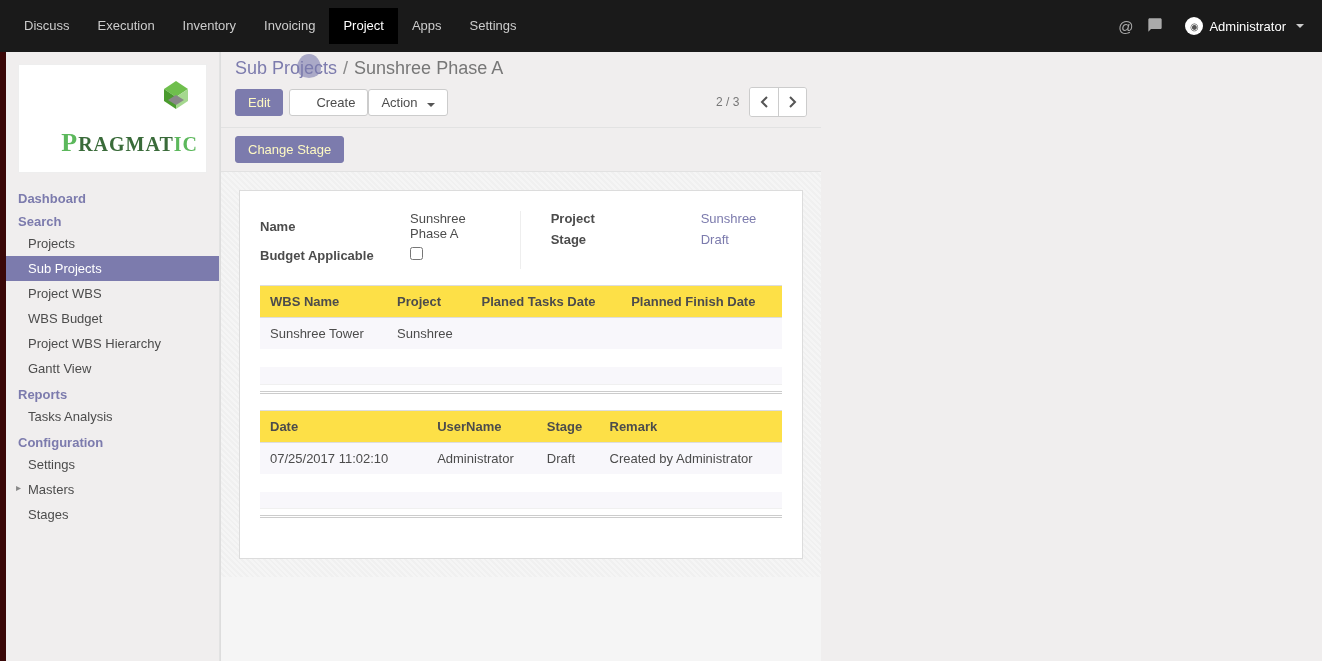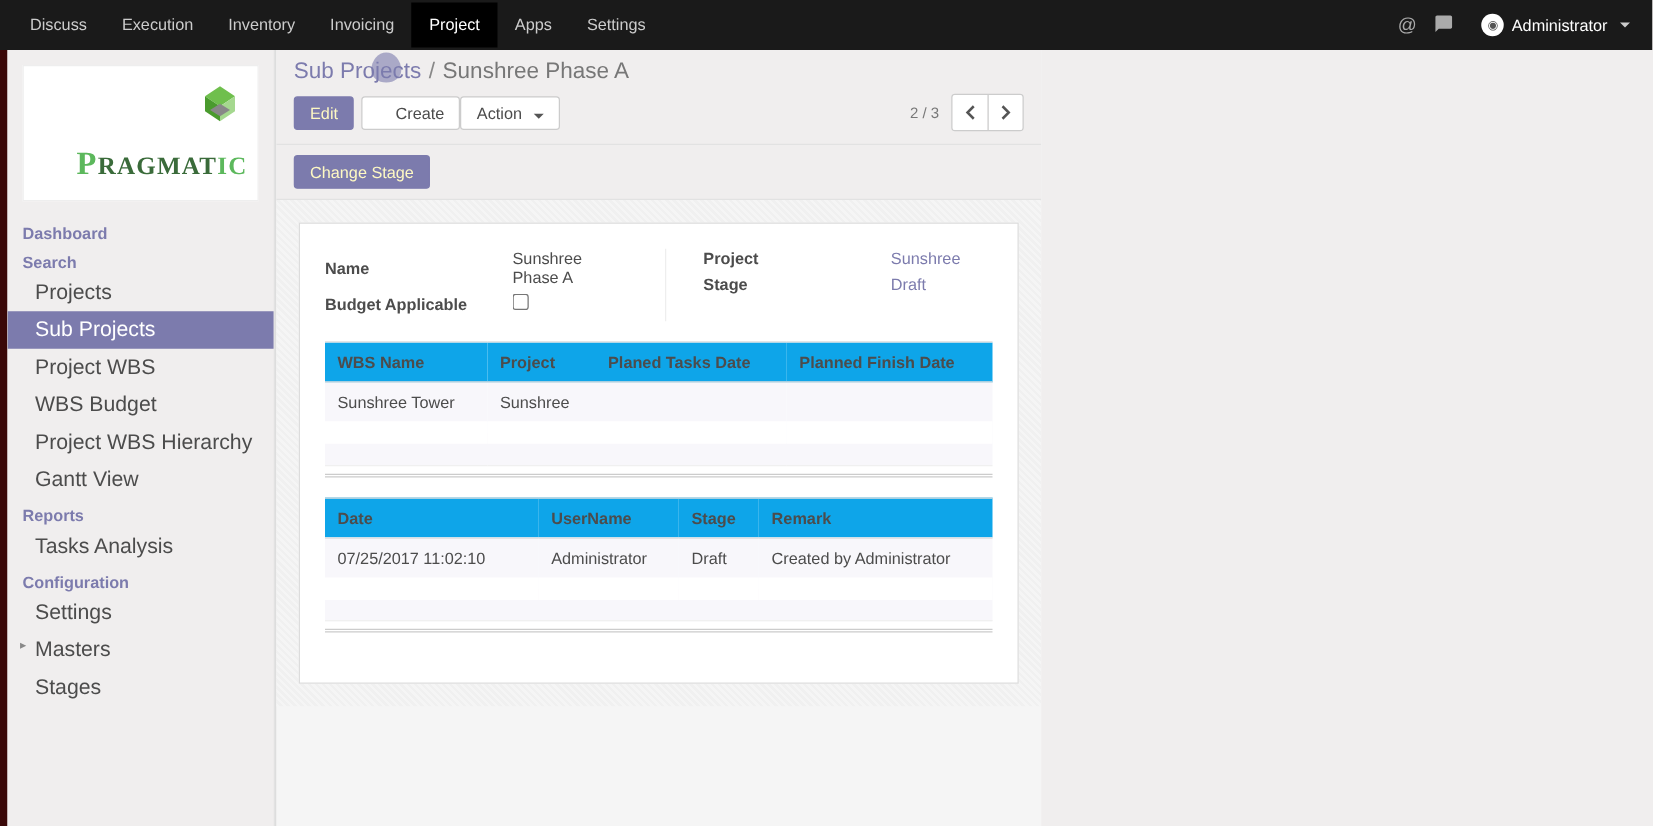--- a/index.html
+++ b/index.html
@@ -1,40 +1,40 @@
 <!DOCTYPE html>
 <html><head>
 <meta charset="utf-8">
 <style>
 * { box-sizing: border-box; margin: 0; padding: 0; }
 body { font-family: "Helvetica Neue", Arial, sans-serif; font-size: 13px; color: #4c4c4c; background: #f0eeee; width: 1322px; height: 661px; overflow: hidden; }
 
 
-.top-nav { background: #1a1a1a; height: 40px; display: flex; align-items: center; padding: 0 10px; color: #ddd; }
+.top-nav { background: #1a1a1a; height: 52px; display: flex; align-items: center; padding: 0 10px; color: #ddd; }
 .top-nav .nav-item { padding: 0 14px; height: 36px; line-height: 36px; color: #ccc; cursor: pointer; font-size: 13px; }
 .top-nav .nav-item.active { background: #000; color: #fff; }
 .top-nav .spacer { flex: 1; }
 .top-nav .right-icons { display: flex; align-items: center; gap: 14px; color: #aaa; }
 .top-nav .user-area { display: flex; align-items: center; gap: 6px; color: #fff; cursor: pointer; padding: 0 8px; }
 .user-avatar { width: 18px; height: 18px; border-radius: 50%; background: #fff; display: inline-flex; align-items: center; justify-content: center; font-size: 10px; color: #555; }
 .caret-down { width: 0; height: 0; border-left: 4px solid transparent; border-right: 4px solid transparent; border-top: 4px solid #ccc; display: inline-block; margin-left: 4px; }
 
 
 .main-wrap { display: flex; height: calc(661px - 36px); }
 .sidebar { width: 214px; background: #f0eeee; border-right: 1px solid #e2e2e2; padding: 0; overflow-y: auto; }
 .sidebar .logo-box { background: #fff; margin: 12px; padding: 14px 8px; text-align: right; border: 1px solid #eee; }
 .logo-cube { display: inline-block; }
 .logo-text { font-family: Georgia, serif; font-weight: bold; margin-top: 8px; font-size: 20px; letter-spacing: 1px; }
 .logo-text .p { color: #5cb85c; font-size: 26px; }
 .logo-text .rest { color: #3a6b3a; }
 .logo-text .i { color: #5cb85c; }
 .logo-text .c { color: #5cb85c; }
 
 .section-title { color: #7C7BAD; font-weight: bold; padding: 6px 12px 2px 12px; font-size: 13px; }
-.sidebar-link { padding: 5px 12px 5px 22px; color: #4c4c4c; cursor: pointer; font-size: 17px; }
+.sidebar-link { padding: 5px 12px 5px 22px; color: #4c4c4c; cursor: pointer; font-size: 13px; }
 .sidebar-link.active { background: #7C7BAD; color: #fff; }
 .sidebar-link.hasarrow::before { content: "▸"; color: #888; position: absolute; margin-left: -12px; font-size: 10px; }
 .sidebar-link.hasarrow { position: relative; }
 
 .content { flex: 1; background: #f5f5f5; overflow-y: auto; border-left: 1px solid #ddd; }
 
 
 .cp { padding: 6px 14px 10px 14px; border-bottom: 1px solid #e2e2e2; background: #f0eeee; }
 .breadcrumb { color: #7C7BAD; font-size: 18px; margin-bottom: 8px; display: flex; align-items: center; gap: 6px; }
 .breadcrumb .crumb-link { color: #7C7BAD; cursor: pointer; }
@@ -55,32 +55,32 @@
 .pager-btns .pbtn + .pbtn { border-left: 1px solid #ccc; }
 .drop .caret-down { border-top-color: #555; margin-left: 6px; }
 
 
 .status-bar { background: #f0eeee; padding: 8px 14px; border-bottom: 1px solid #e2e2e2; }
 
 
 .sheet-wrap { padding: 18px; background: repeating-linear-gradient(45deg, #f5f5f5, #f5f5f5 2px, #f0f0f0 2px, #f0f0f0 4px); }
 .sheet { background: #fff; border: 1px solid #dcdcdc; max-width: 820px; margin: 0 auto; padding: 20px 20px 40px 20px; }
 
-.fields-row { display: flex; gap: 40px; }
+.fields-row { display: flex; gap: 28px; }
 .fields-col { flex: 1; }
 .field { display: flex; margin-bottom: 6px; align-items: center; }
 .field-label { width: 150px; font-weight: bold; color: #4c4c4c; font-size: 13px; }
 .field-value { flex: 1; color: #4c4c4c; font-size: 13px; }
 .field-value a { color: #7C7BAD; text-decoration: none; }
 .col-sep { border-left: 1px solid #eee; padding-left: 30px; }
 input[type=checkbox] { pointer-events: none; }
 
 
 .tbl { width: 100%; border-collapse: collapse; margin-top: 16px; font-size: 13px; }
-.tbl th { background: #0ea5e9; text-align: left; padding: 8px 10px; font-weight: bold; color: #4c4c4c; border-top: 1px solid #ddd; border-bottom: 1px solid #ddd; }
+.tbl th { background: #fde047; text-align: left; padding: 8px 10px; font-weight: bold; color: #4c4c4c; border-top: 1px solid #ddd; border-bottom: 1px solid #ddd; }
 .tbl td { padding: 8px 10px; border-bottom: 1px solid #f0f0f0; background: #f8f7fb; }
 .tbl-empty-row td { height: 26px; background: #f8f7fb; border-top: 18px solid #fff; }
 .sep-double { border-top: 3px double #ccc; margin-top: 6px; height: 0; }
 
 .at-icon { font-size: 15px; cursor: pointer; }
 .chat-icon svg { width: 16px; height: 16px; fill: #aaa; }
 
 .left-edge { width: 6px; background: #3a0808; }
 .main-wrap-outer { display: flex; height: calc(661px - 36px); }
 </style>

